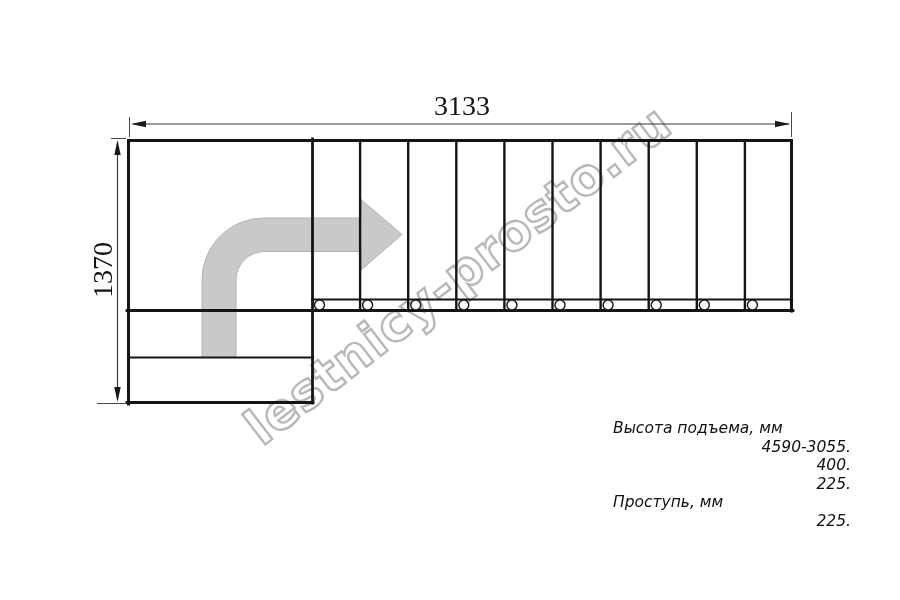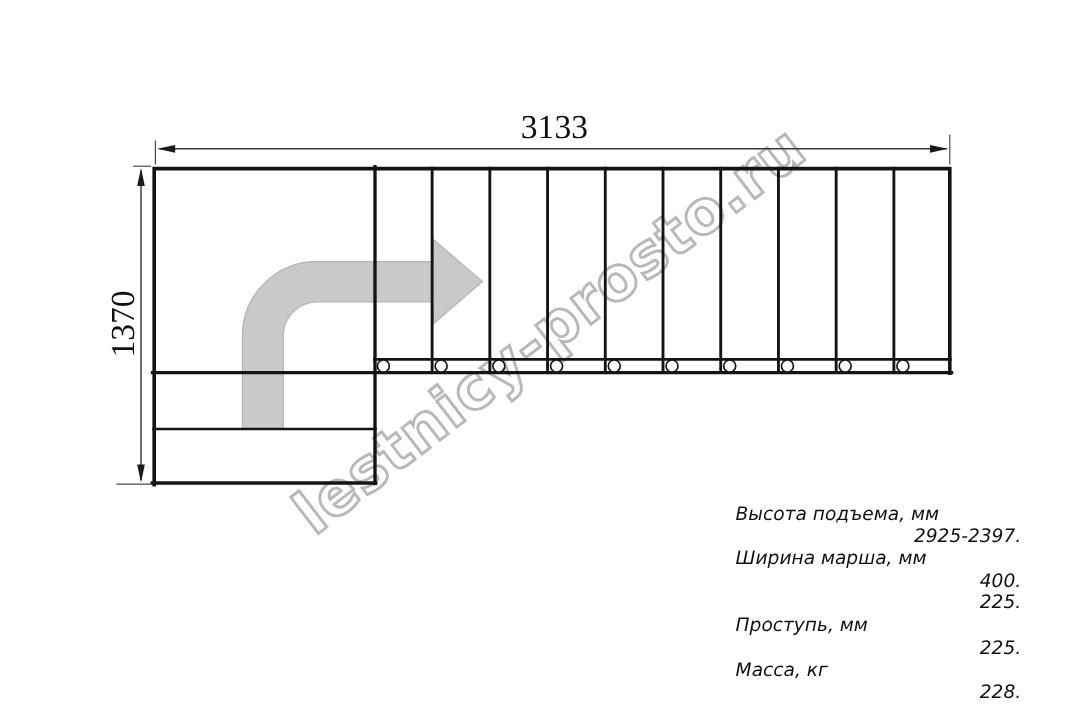--- a/index.html
+++ b/index.html
@@ -90,31 +90,26 @@
       <path class="dimline" d="M 117.5 142 V 400"></path>
       <polygon class="dim-arrow" points="117.5,140 114.3,155 120.7,155"></polygon>
       <polygon class="dim-arrow" points="117.5,402 114.3,387 120.7,387"></polygon>
       <text class="dim-text" text-anchor="middle" transform="translate(112 270) rotate(-90)">1370</text>
     </g>
   </svg>
 
   <div class="spec-table">
     <div class="spec-row">
       <span class="spec-label">Высота подъема, мм</span>
-      <span class="spec-value">2925-2397.</span>
+      <span class="spec-value">4590-3055.</span>
     </div>
     <div class="spec-row">
-      <span class="spec-label">Ширина марша, мм</span>
       <span class="spec-value">400.</span>
     </div>
     <div class="spec-row">
       <span class="spec-value">225.</span>
     </div>
     <div class="spec-row">
       <span class="spec-label">Проступь, мм</span>
       <span class="spec-value">225.</span>
     </div>
-    <div class="spec-row">
-      <span class="spec-label">Масса, кг</span>
-      <span class="spec-value">228.</span>
-    </div>
   </div>
 </div>
 
 </body></html>

